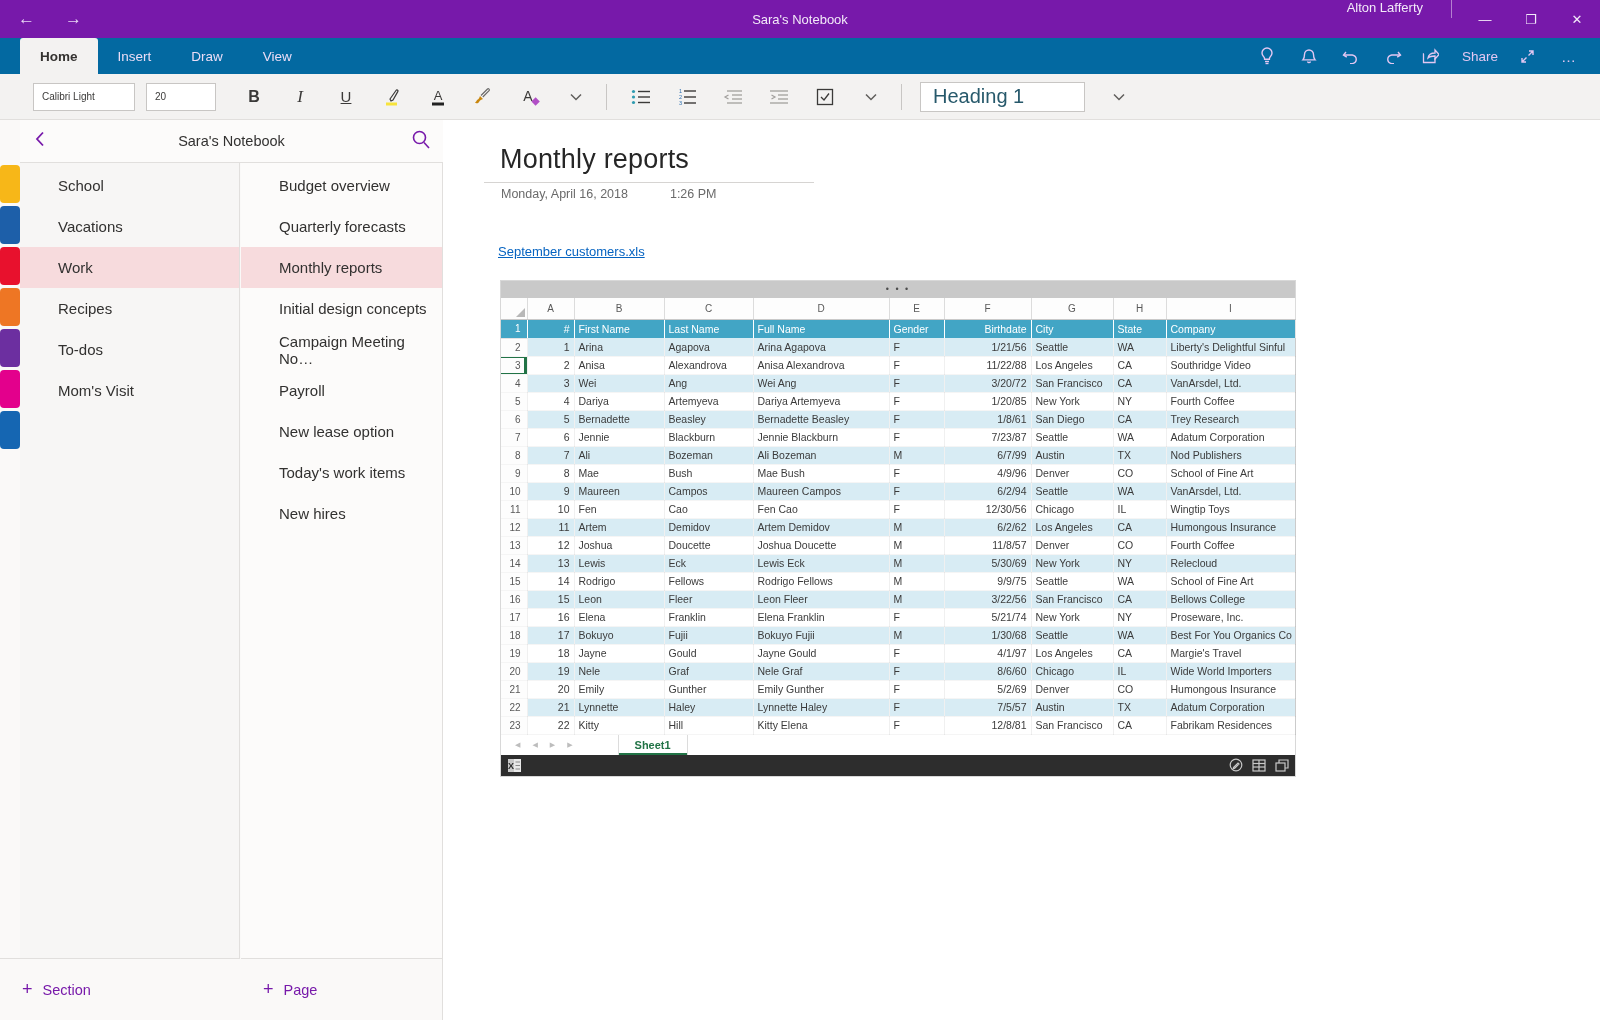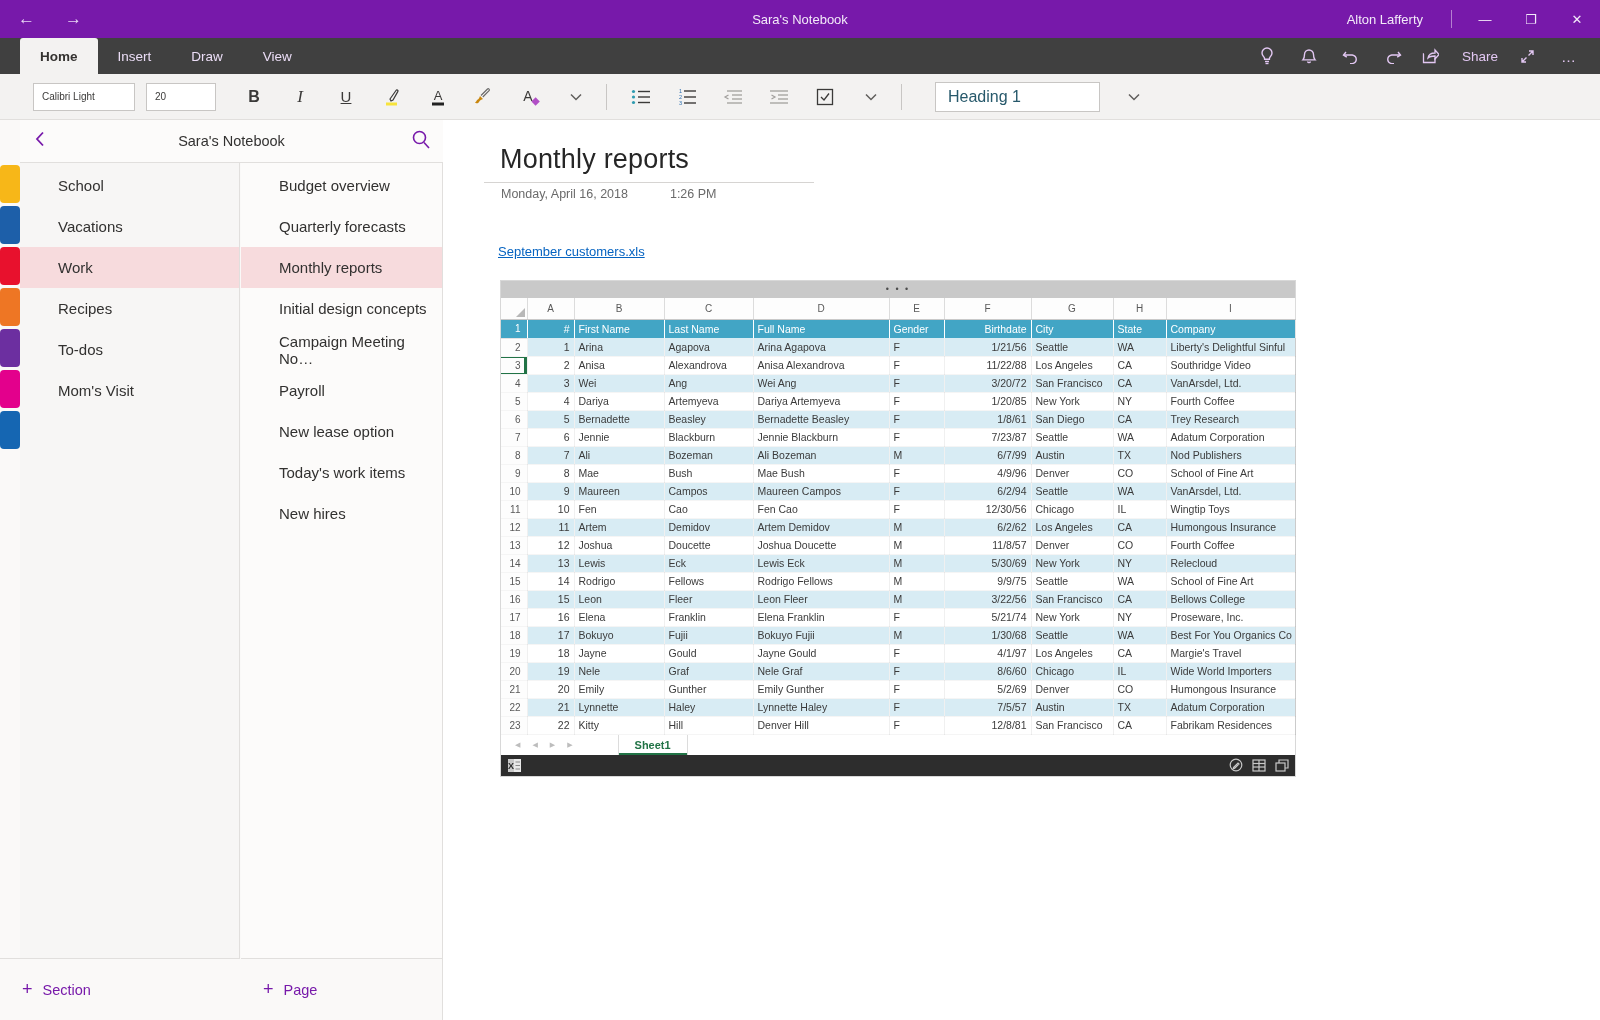--- a/index.html
+++ b/index.html
@@ -6,28 +6,28 @@
   html,body { width:1600px; height:1020px; overflow:hidden;
     font-family:"Liberation Sans", sans-serif; background:#fff; }
   .app { position:absolute; inset:0; }
 
   
   .titlebar { position:absolute; left:0; top:0; right:0; height:38px; background:#7719AA;
     display:flex; align-items:center; color:#fff; }
   .nav-arrows { display:flex; gap:30px; padding-left:18px; font-size:17px; color:#E9D6F5; }
   .nav-arrows span { cursor:default; }
   .tb-title { position:absolute; left:0; right:0; text-align:center; font-size:13px; color:#F3EAF9; }
-  .tb-right { position:absolute; right:0; top:0; height:38px; display:flex; align-items:center; }
+  .tb-right { position:absolute; right:0; top:0; height:38px; display:flex; align-items:flex-start; }
   .tb-user { font-size:13px; color:#F3EAF9; margin-right:28px; }
   .tb-sep { width:1px; height:18px; background:rgba(255,255,255,.45); margin-right:10px; }
   .win-btn { width:46px; height:38px; display:flex; align-items:center; justify-content:center;
     font-size:13px; color:#F3EAF9; }
 
   
-  .ribbon { position:absolute; left:0; top:38px; right:0; height:36px; background:#404040;
+  .ribbon { position:absolute; left:0; top:38px; right:0; height:36px; background:#0369a1;
     display:flex; align-items:center; }
   .tabs { display:flex; padding-left:20px; height:36px; }
   .tab { padding:0 20px; display:flex; align-items:center; color:#EBDDF6; font-size:13.5px; height:36px; }
   .tab.active { background:#F3F2F1; color:#343230; border-radius:3px 3px 0 0; font-weight:bold; }
   .ribbon-icons { position:absolute; right:14px; top:0; height:36px; display:flex; align-items:center; gap:8px; }
   .ric { width:34px; height:30px; display:flex; align-items:center; justify-content:center; color:#E2C7F2; }
   .ric svg { stroke:#E2C7F2; fill:none; stroke-width:1.4; }
   .share-btn { display:flex; align-items:center; gap:23px; color:#E2C7F2; font-size:13.5px; padding:0 4px; }
 
   
@@ -40,21 +40,21 @@
   .tgroup { display:flex; align-items:center; gap:6px; margin-left:18px; }
   .tbtn { width:40px; height:32px; display:flex; align-items:center; justify-content:center;
     font-size:15px; color:#3b3a39; border-radius:2px; }
   .tbtn svg { display:block; }
   .b { font-weight:bold; font-size:16px; }
   .i { font-style:italic; font-family:"Liberation Serif", serif; font-size:17px; }
   .u { text-decoration:underline; font-size:15px; }
   .chev svg { stroke:#605E5C; fill:none; stroke-width:1.5; }
   .tsep { width:1px; height:26px; background:#C8C6C4; margin:0 10px; }
   .style-box { width:165px; height:30px; background:#fff; border:1px solid #C8C6C4;
-    display:flex; align-items:center; padding:0 12px; font-size:16px; color:#27596B; margin-left:23px; }
+    display:flex; align-items:center; padding:0 12px; font-size:20px; color:#27596B; margin-left:8px; }
   .disabled svg line, .disabled svg path { stroke:#A19F9D; }
 
   
   .sidebar { position:absolute; left:0; top:120px; bottom:0; width:443px; background:#FAF9F8; }
   .sb-header { position:absolute; left:20px; top:0; right:0; height:43px; background:#FCFBFA;
     border-bottom:1px solid #E1DFDD; display:flex; align-items:center; }
   .sb-back { width:40px; text-align:center; }
   .sb-back svg { stroke:#7719AA; fill:none; stroke-width:1.8; }
   .sb-title { position:absolute; left:0; right:0; text-align:center; font-size:14.5px; color:#323130; }
   .sb-search { position:absolute; right:12px; top:9px; }
@@ -671,21 +671,21 @@
               <td class="ar">7/5/57</td>
               <td>Austin</td>
               <td>TX</td>
               <td>Adatum Corporation</td>
             </tr>
             <tr class="data">
               <td class="rownum">23</td>
               <td class="ar">22</td>
               <td>Kitty</td>
               <td>Hill</td>
-              <td>Denver Hill</td>
+              <td>Kitty Elena</td>
               <td>F</td>
               <td class="ar">12/8/81</td>
               <td>San Francisco</td>
               <td>CA</td>
               <td>Fabrikam Residences</td>
             </tr>
           </tbody>
       </table>
       <div class="sheet-tabs">
         <span class="sheet-nav">

